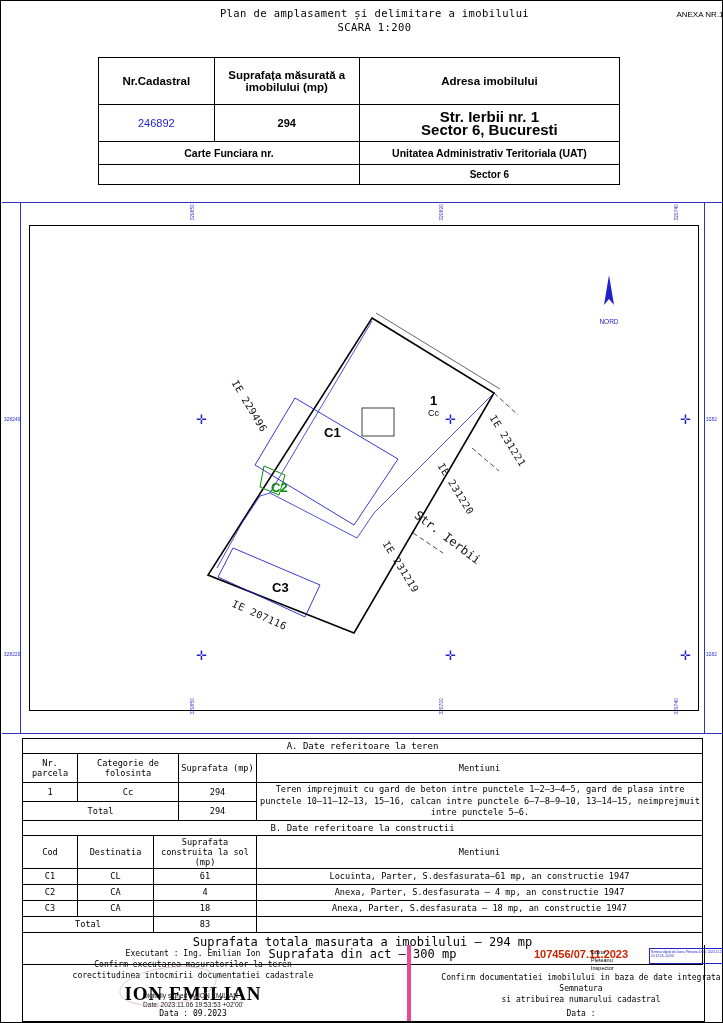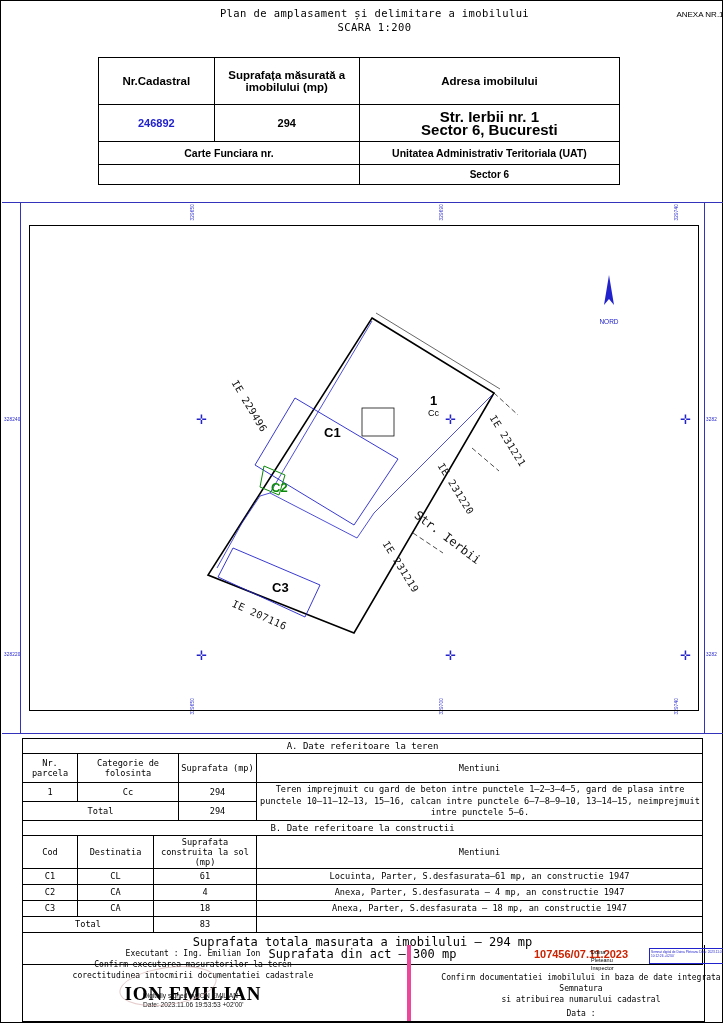--- a/index.html
+++ b/index.html
@@ -10,21 +10,21 @@
   .hdr{position:absolute;left:12px;top:0;width:723px;height:46px;}
   .hdr-title{position:absolute;left:0;top:6px;width:723px;text-align:center;font-size:10.5px;letter-spacing:.4px;}
   .hdr-title .l2{display:block;margin-top:2px;}
   .anexa{position:absolute;right:8px;top:9px;font-size:8px;font-family:"Liberation Sans",sans-serif;}
 
   
   .ttable{position:absolute;left:97px;top:56px;width:522px;border-collapse:collapse;}
   .ttable td{border:1px solid #000;text-align:center;vertical-align:middle;font-family:"Liberation Sans",sans-serif;}
   .t-h1{font-size:11.5px;font-weight:bold;height:44px;}
   .t-v{height:34px;font-size:11px;font-weight:bold;}
-  .cad-num{color:#2222cc;font-size:11px;font-weight:bold;margin-left:36px;}
+  .cad-num{color:#2222cc;font-size:11px;font-weight:normal;margin-left:36px;}
   .t-h2{height:20px;font-size:10.5px;font-weight:bold;}
   .t-h3{height:17px;font-size:10px;font-weight:bold;}
   .addr{font-size:15px;line-height:13px;}
 
   
   .plan{position:absolute;left:1px;top:201px;width:721px;height:530px;border-top:1px solid #3333bb;border-bottom:1px solid #3333bb;}
   .inner-frame{position:absolute;left:27px;top:22px;width:668px;height:484px;border:1px solid #000;}
   .blue-v{position:absolute;top:0;width:1px;height:530px;background:#3333bb;}
 
   .coordlbl{position:absolute;font-size:4.6px;color:#2222cc;font-family:"Liberation Sans",sans-serif;letter-spacing:.2px;}
@@ -239,20 +239,21 @@
   </div>
 
   <div class="foot">
     <div class="foot-l">
       <div class="fl-txt">
         <div>Executant : Ing. Emilian Ion</div>
         <div>Confirm executarea masuratorilor la teren</div>
         <div>corectitudinea intocmirii documentatiei cadastrale</div>
       </div>
       <div class="sign-name">ION EMILIAN</div>
+      <div class="fdata">Data : 09.2023</div>
     </div>
 
     <div class="sign-ov">
       <div>Digitally signed by ION EMILIAN</div>
       <div>Date: 2023.11.06 19:53:53 +02'00'</div>
     </div>
 
     <div class="foot-r">
       <div class="rnum">107456/07.11.2023</div>
       <div class="stamp">

